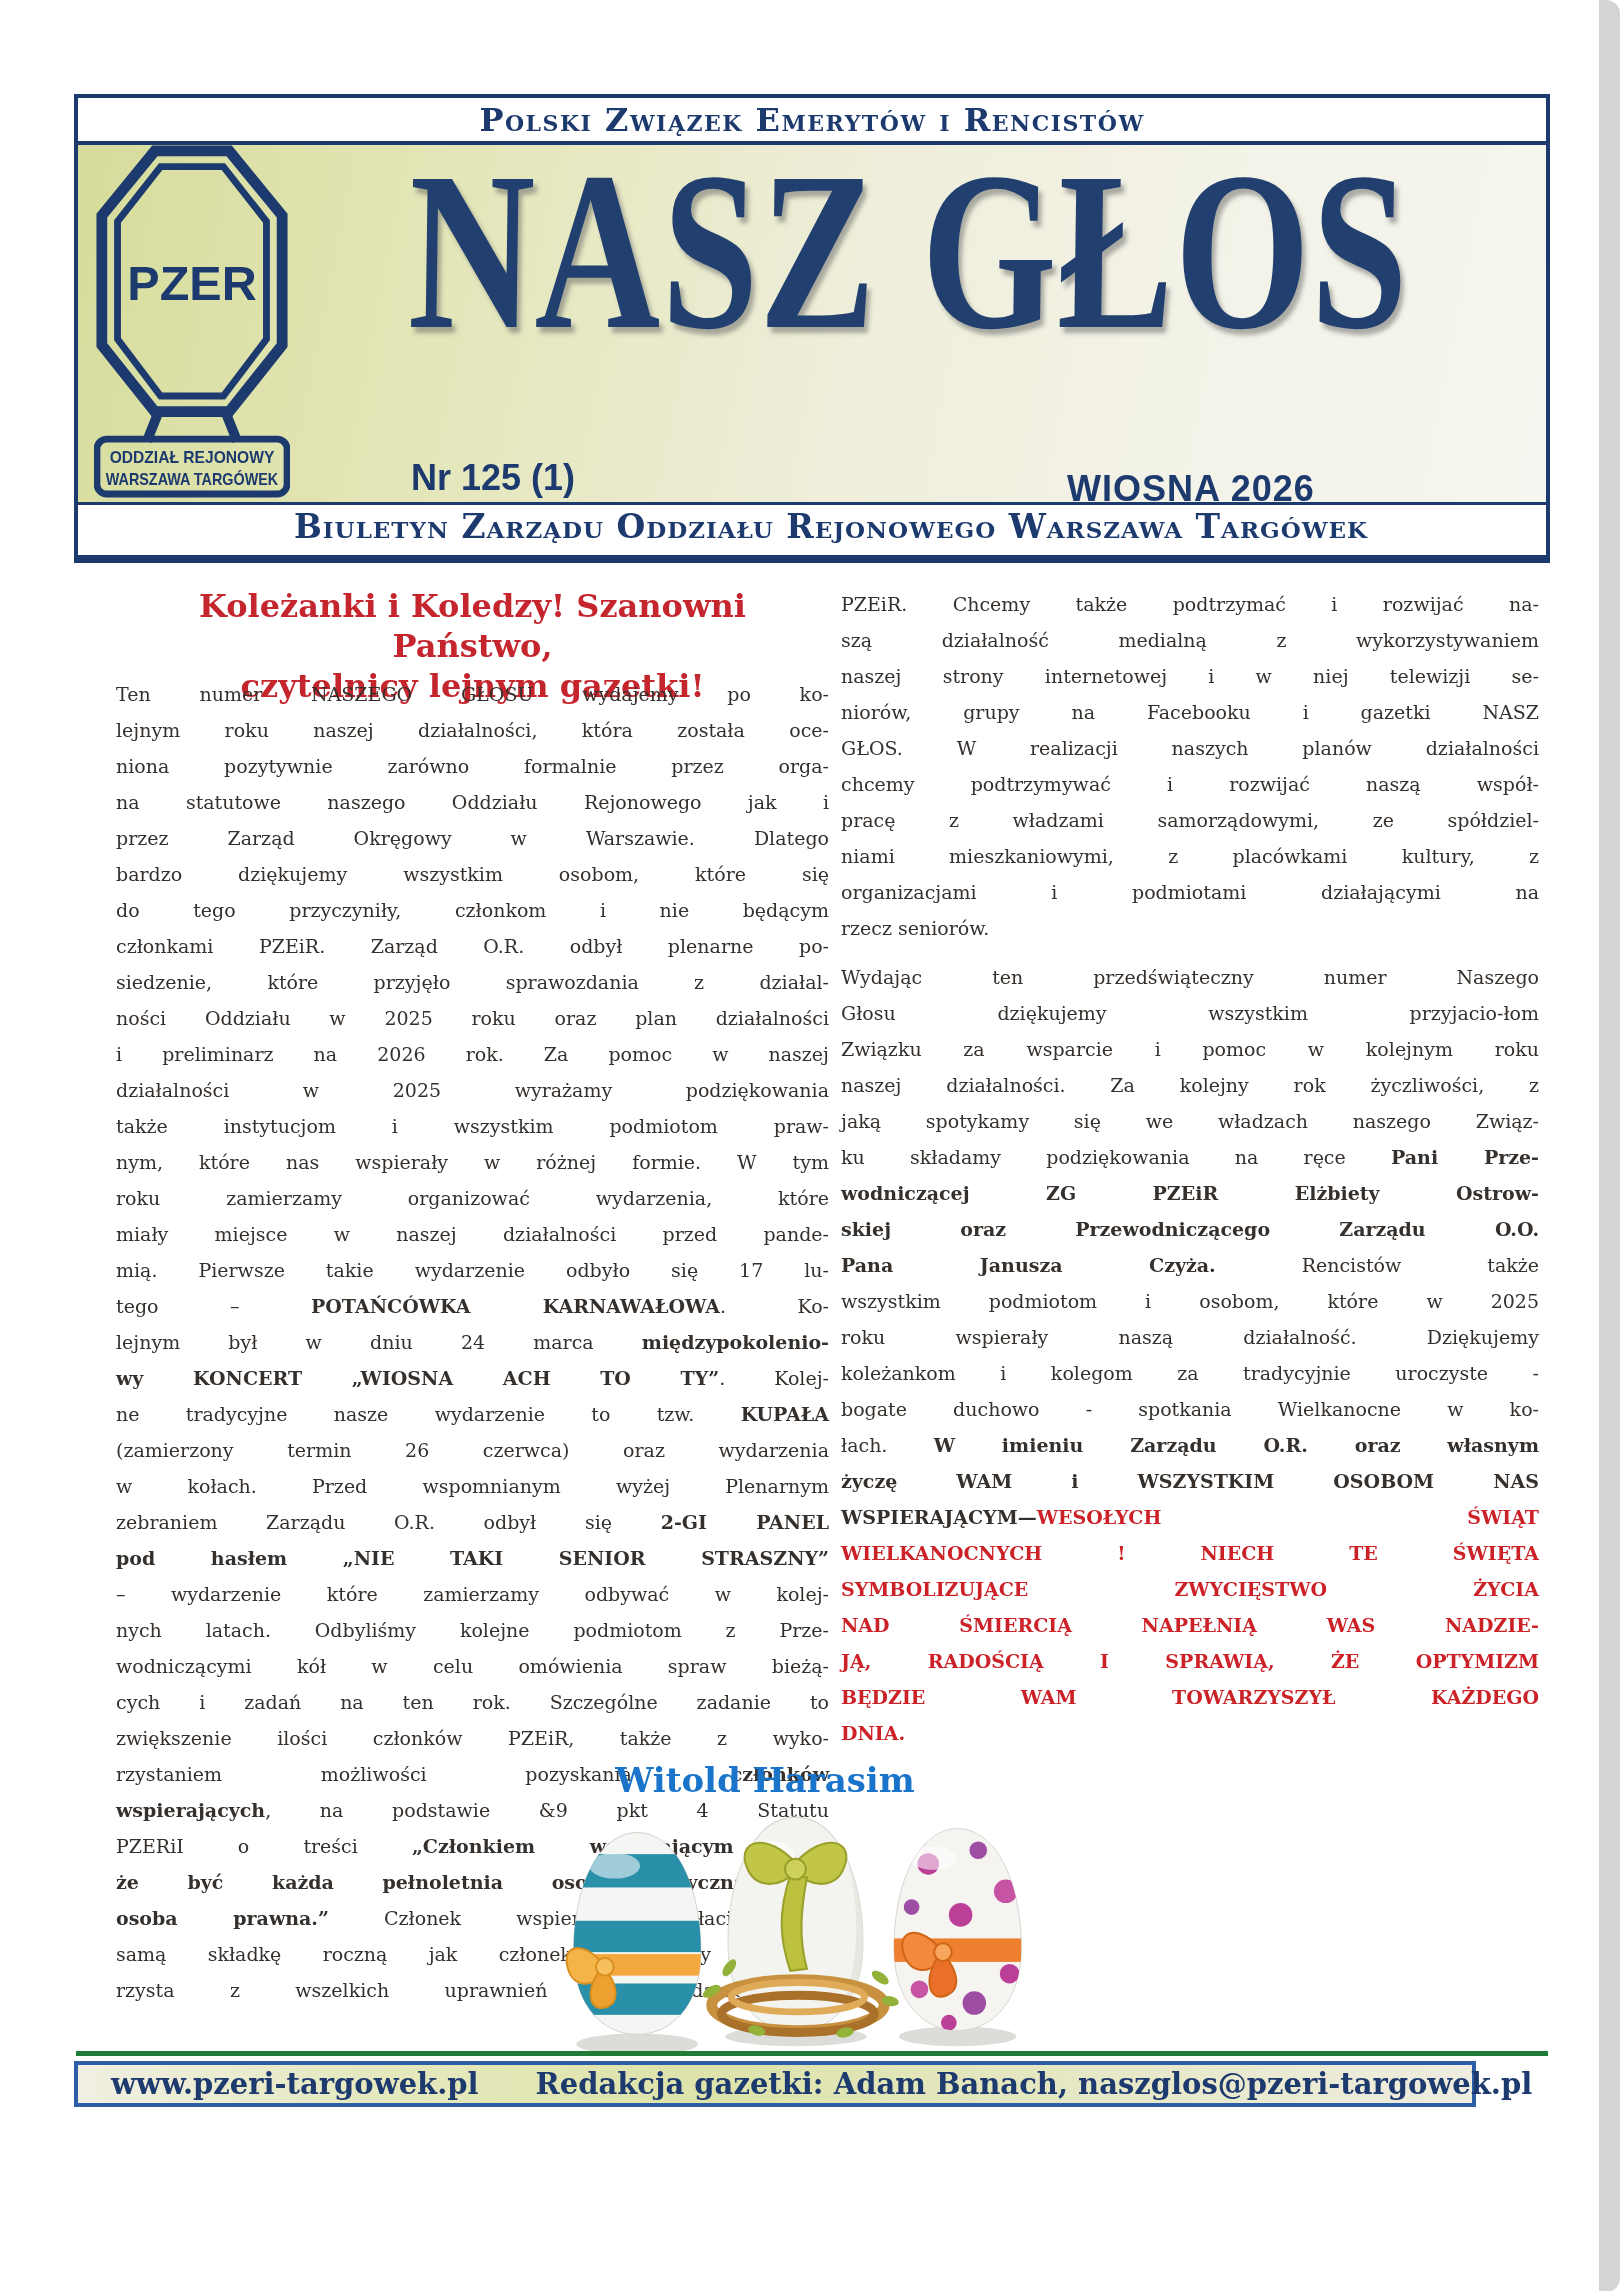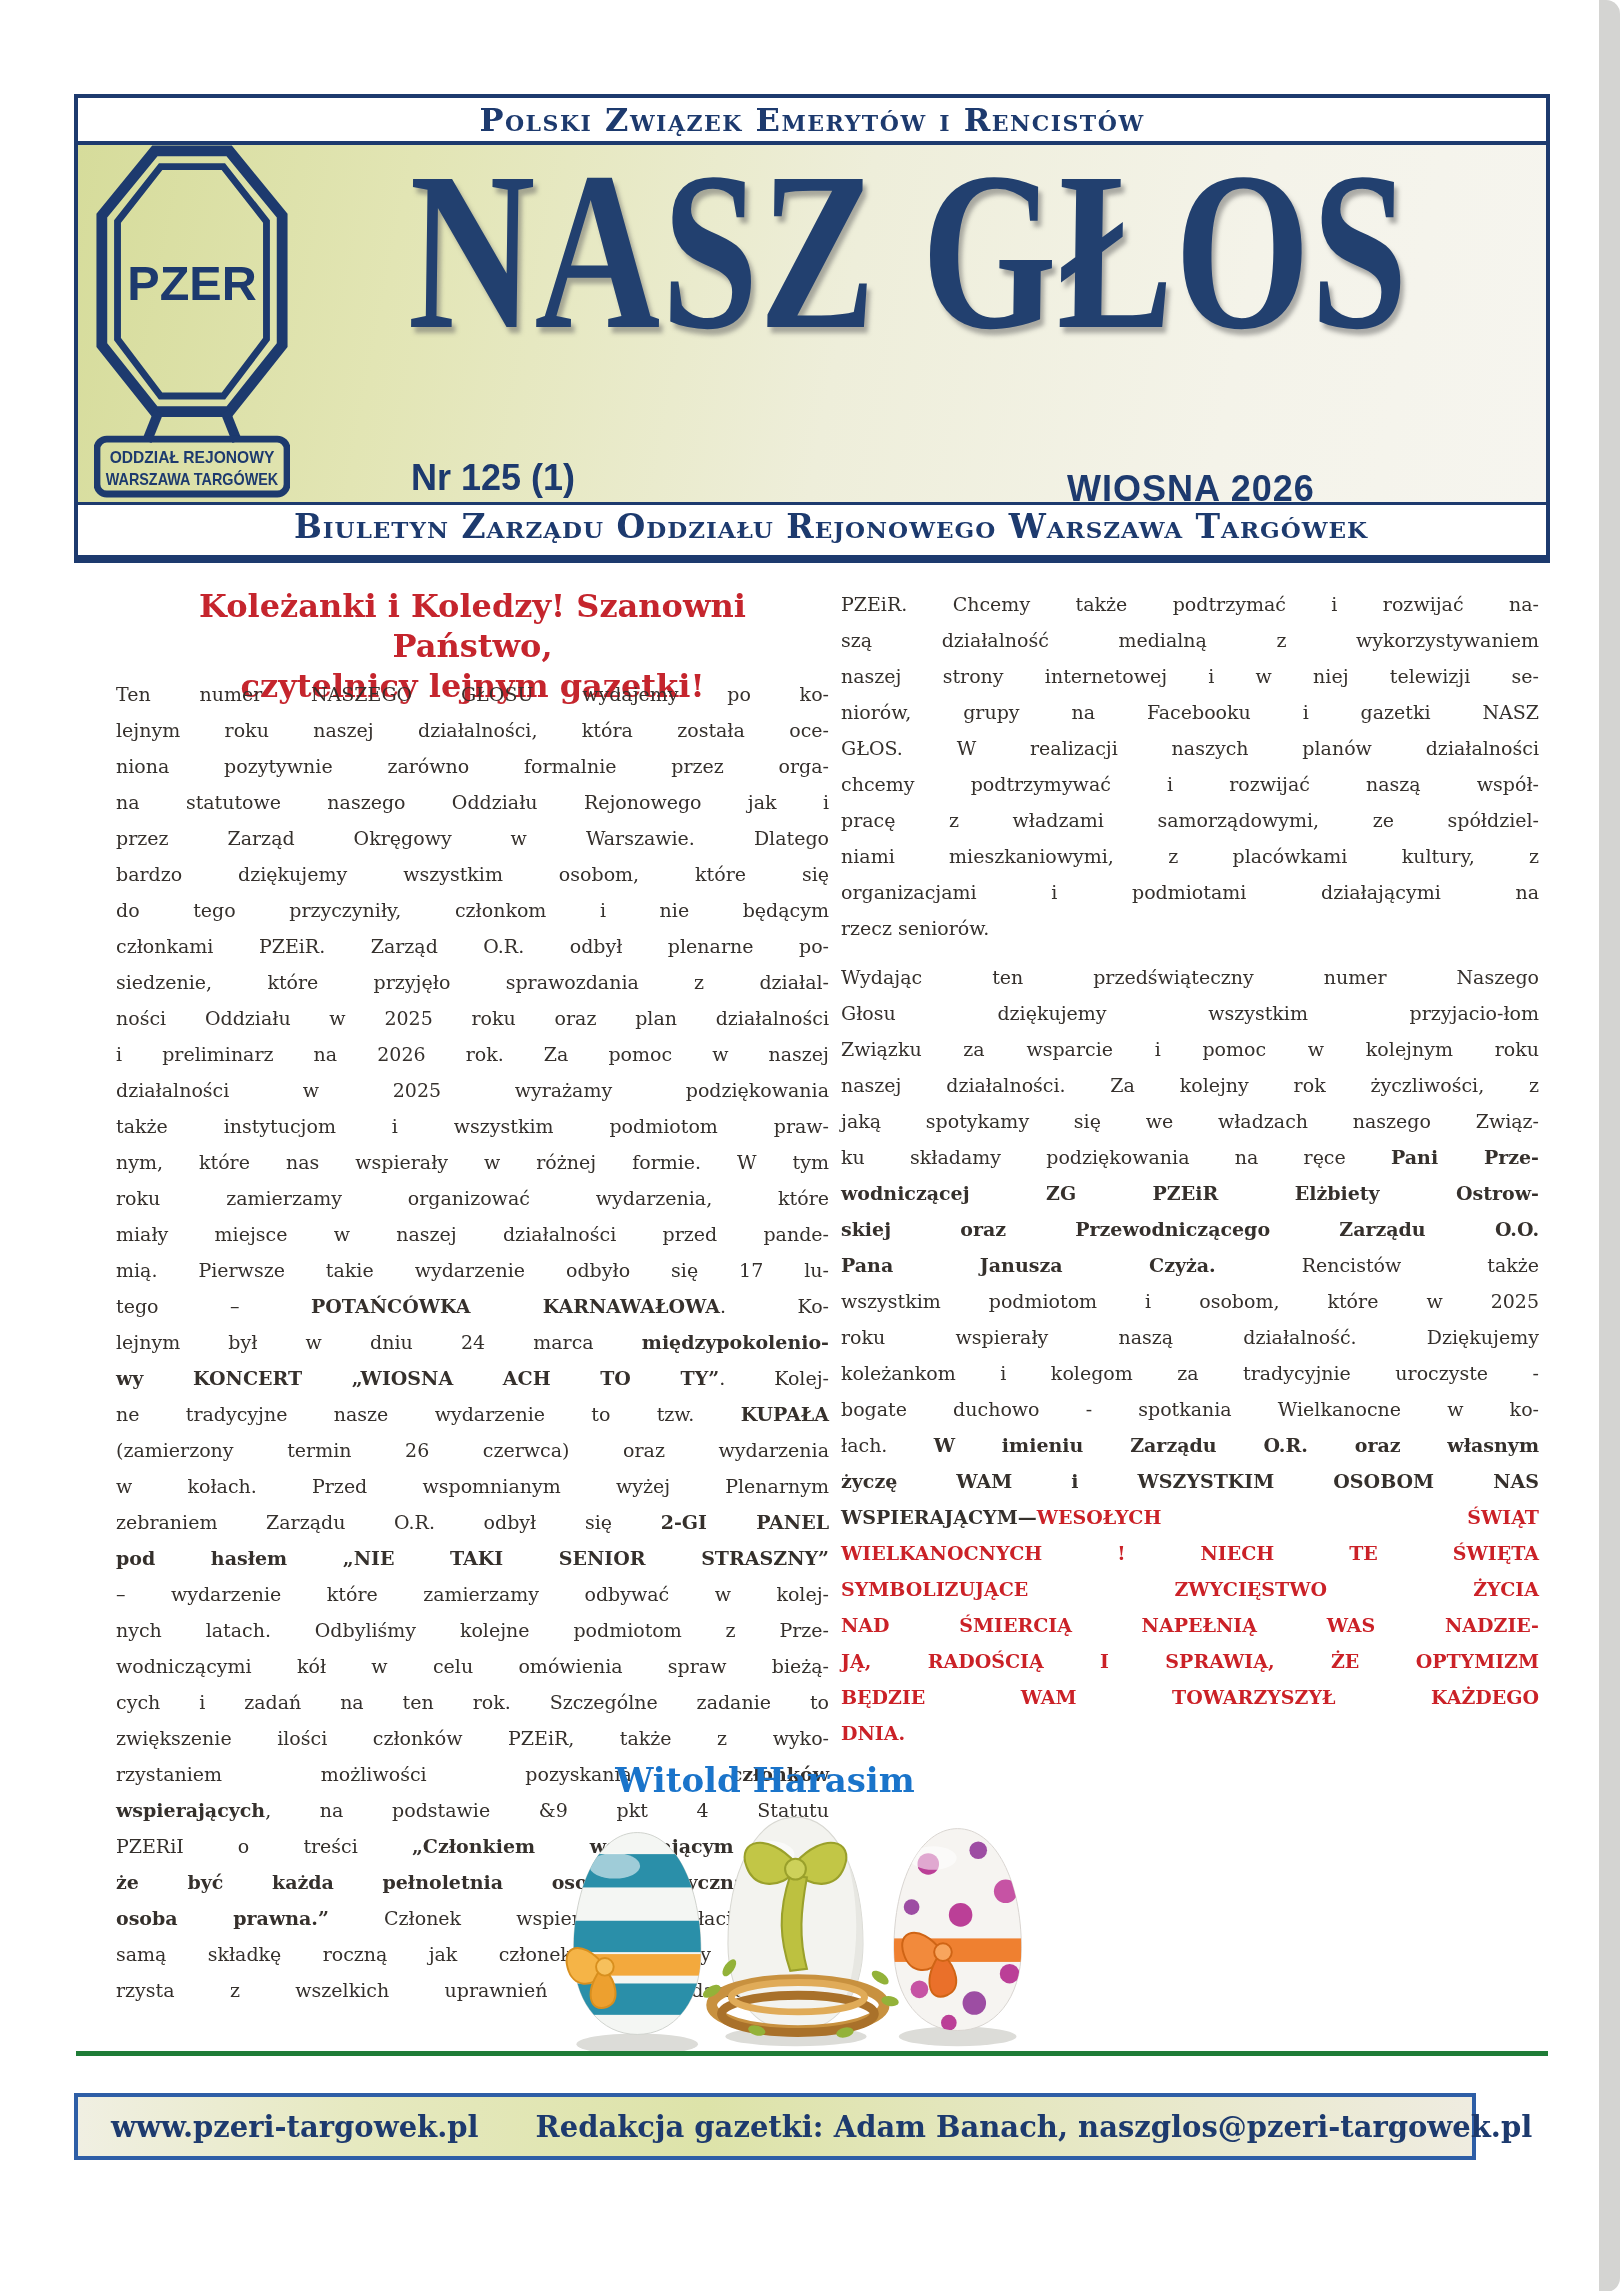--- a/index.html
+++ b/index.html
@@ -41,25 +41,25 @@
   .pgap{height:12.7px;}
   .seg-b{font-weight:bold;}
   .seg-r{font-weight:bold;color:#cb2127;}
   .signature{position:absolute;left:559px;top:1760px;width:412px;text-align:center;
         font-weight:bold;font-size:34px;color:#1a74ca;}
 
   .eggs-svg{position:absolute;left:549px;top:1811px;}
 
   
   .footer-rule{position:absolute;left:76px;top:2051px;width:1472px;height:4.9px;background:#1f7c37;}
-  .footer-bar{position:absolute;left:74px;top:2061px;width:1402px;height:67px;box-sizing:border-box;
+  .footer-bar{position:absolute;left:74px;top:2061px;width:1402px;height:46px;box-sizing:border-box;
         border:4.9px solid #2e5ea6;
         background:linear-gradient(90deg,#f0efe2 0%,#e6e9c0 20%,#dde3a9 45%,#e3e6bb 62%,#efece0 100%);
         display:flex;align-items:center;gap:57px;padding:0 0 0 33px;
-        font-weight:bold;font-size:29px;color:#1d3a6e;white-space:nowrap;margin-top:32px;}
+        font-weight:bold;font-size:29px;color:#1d3a6e;white-space:nowrap;}
 </style>
 </head>
 <body>
 
 <div class="page">
   <div class="scan-edge"></div>
 
   <div class="header-box">
     <div class="assoc-bar">
       <span>Polski Związek Emerytów i Rencistów</span>

